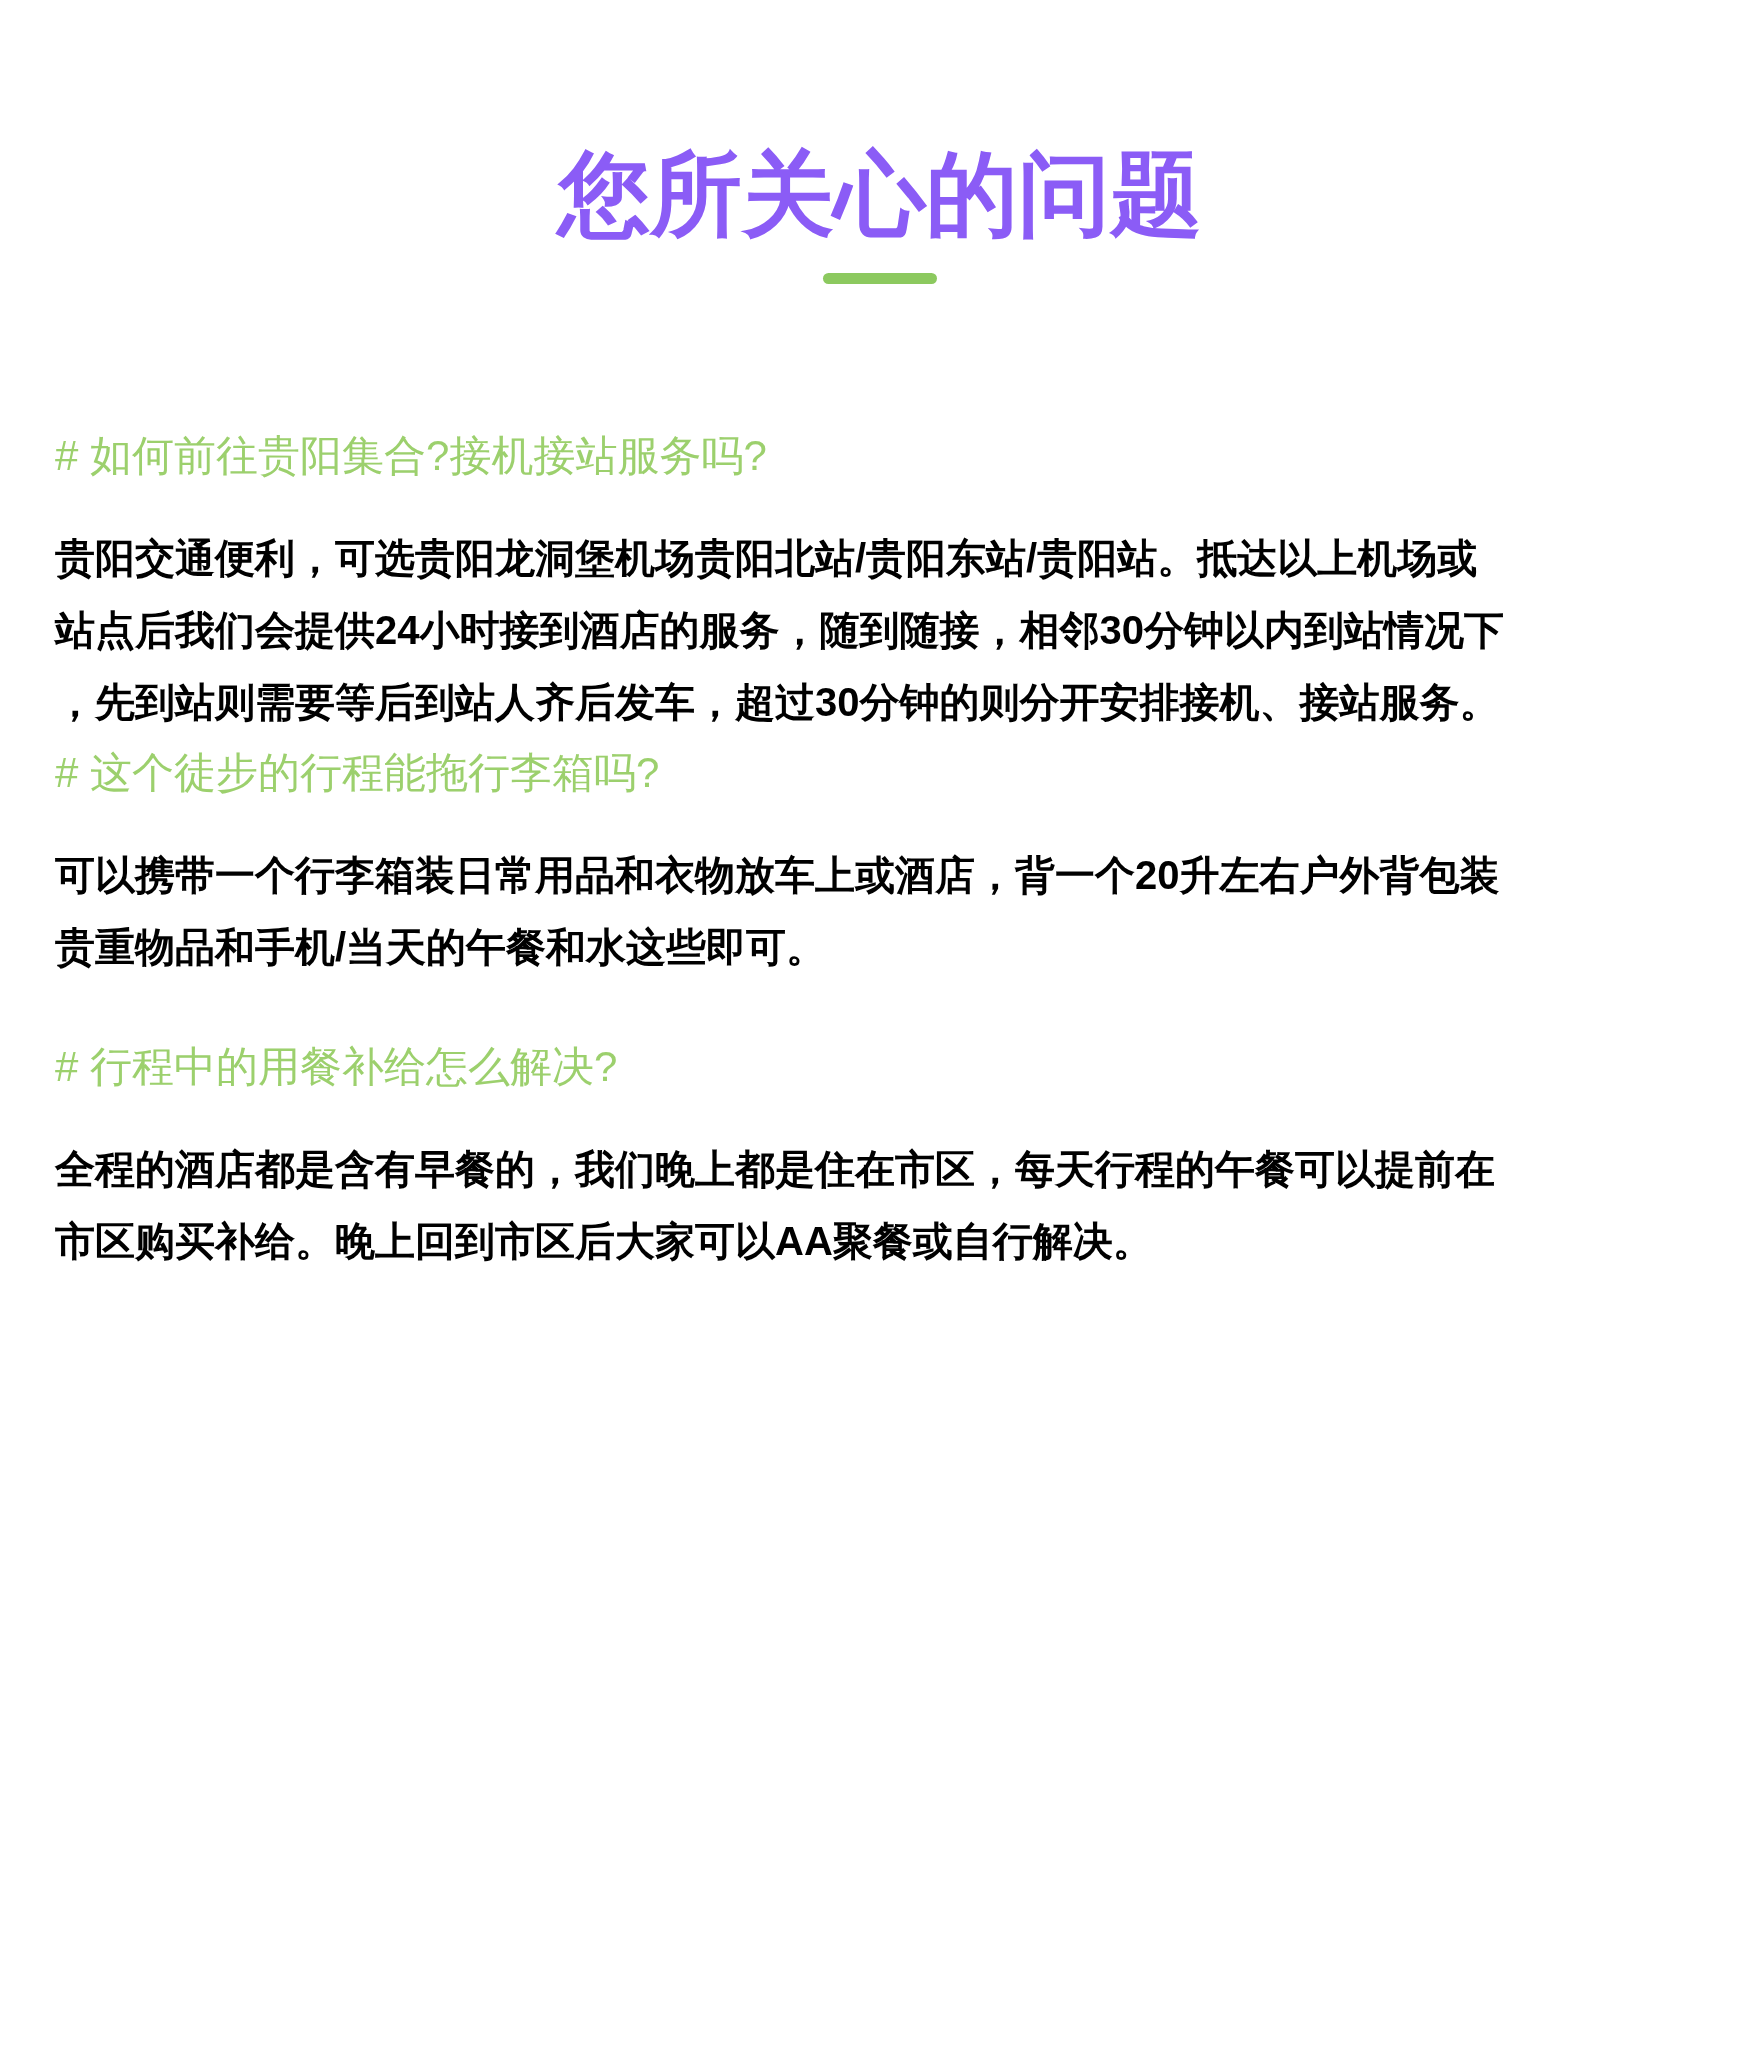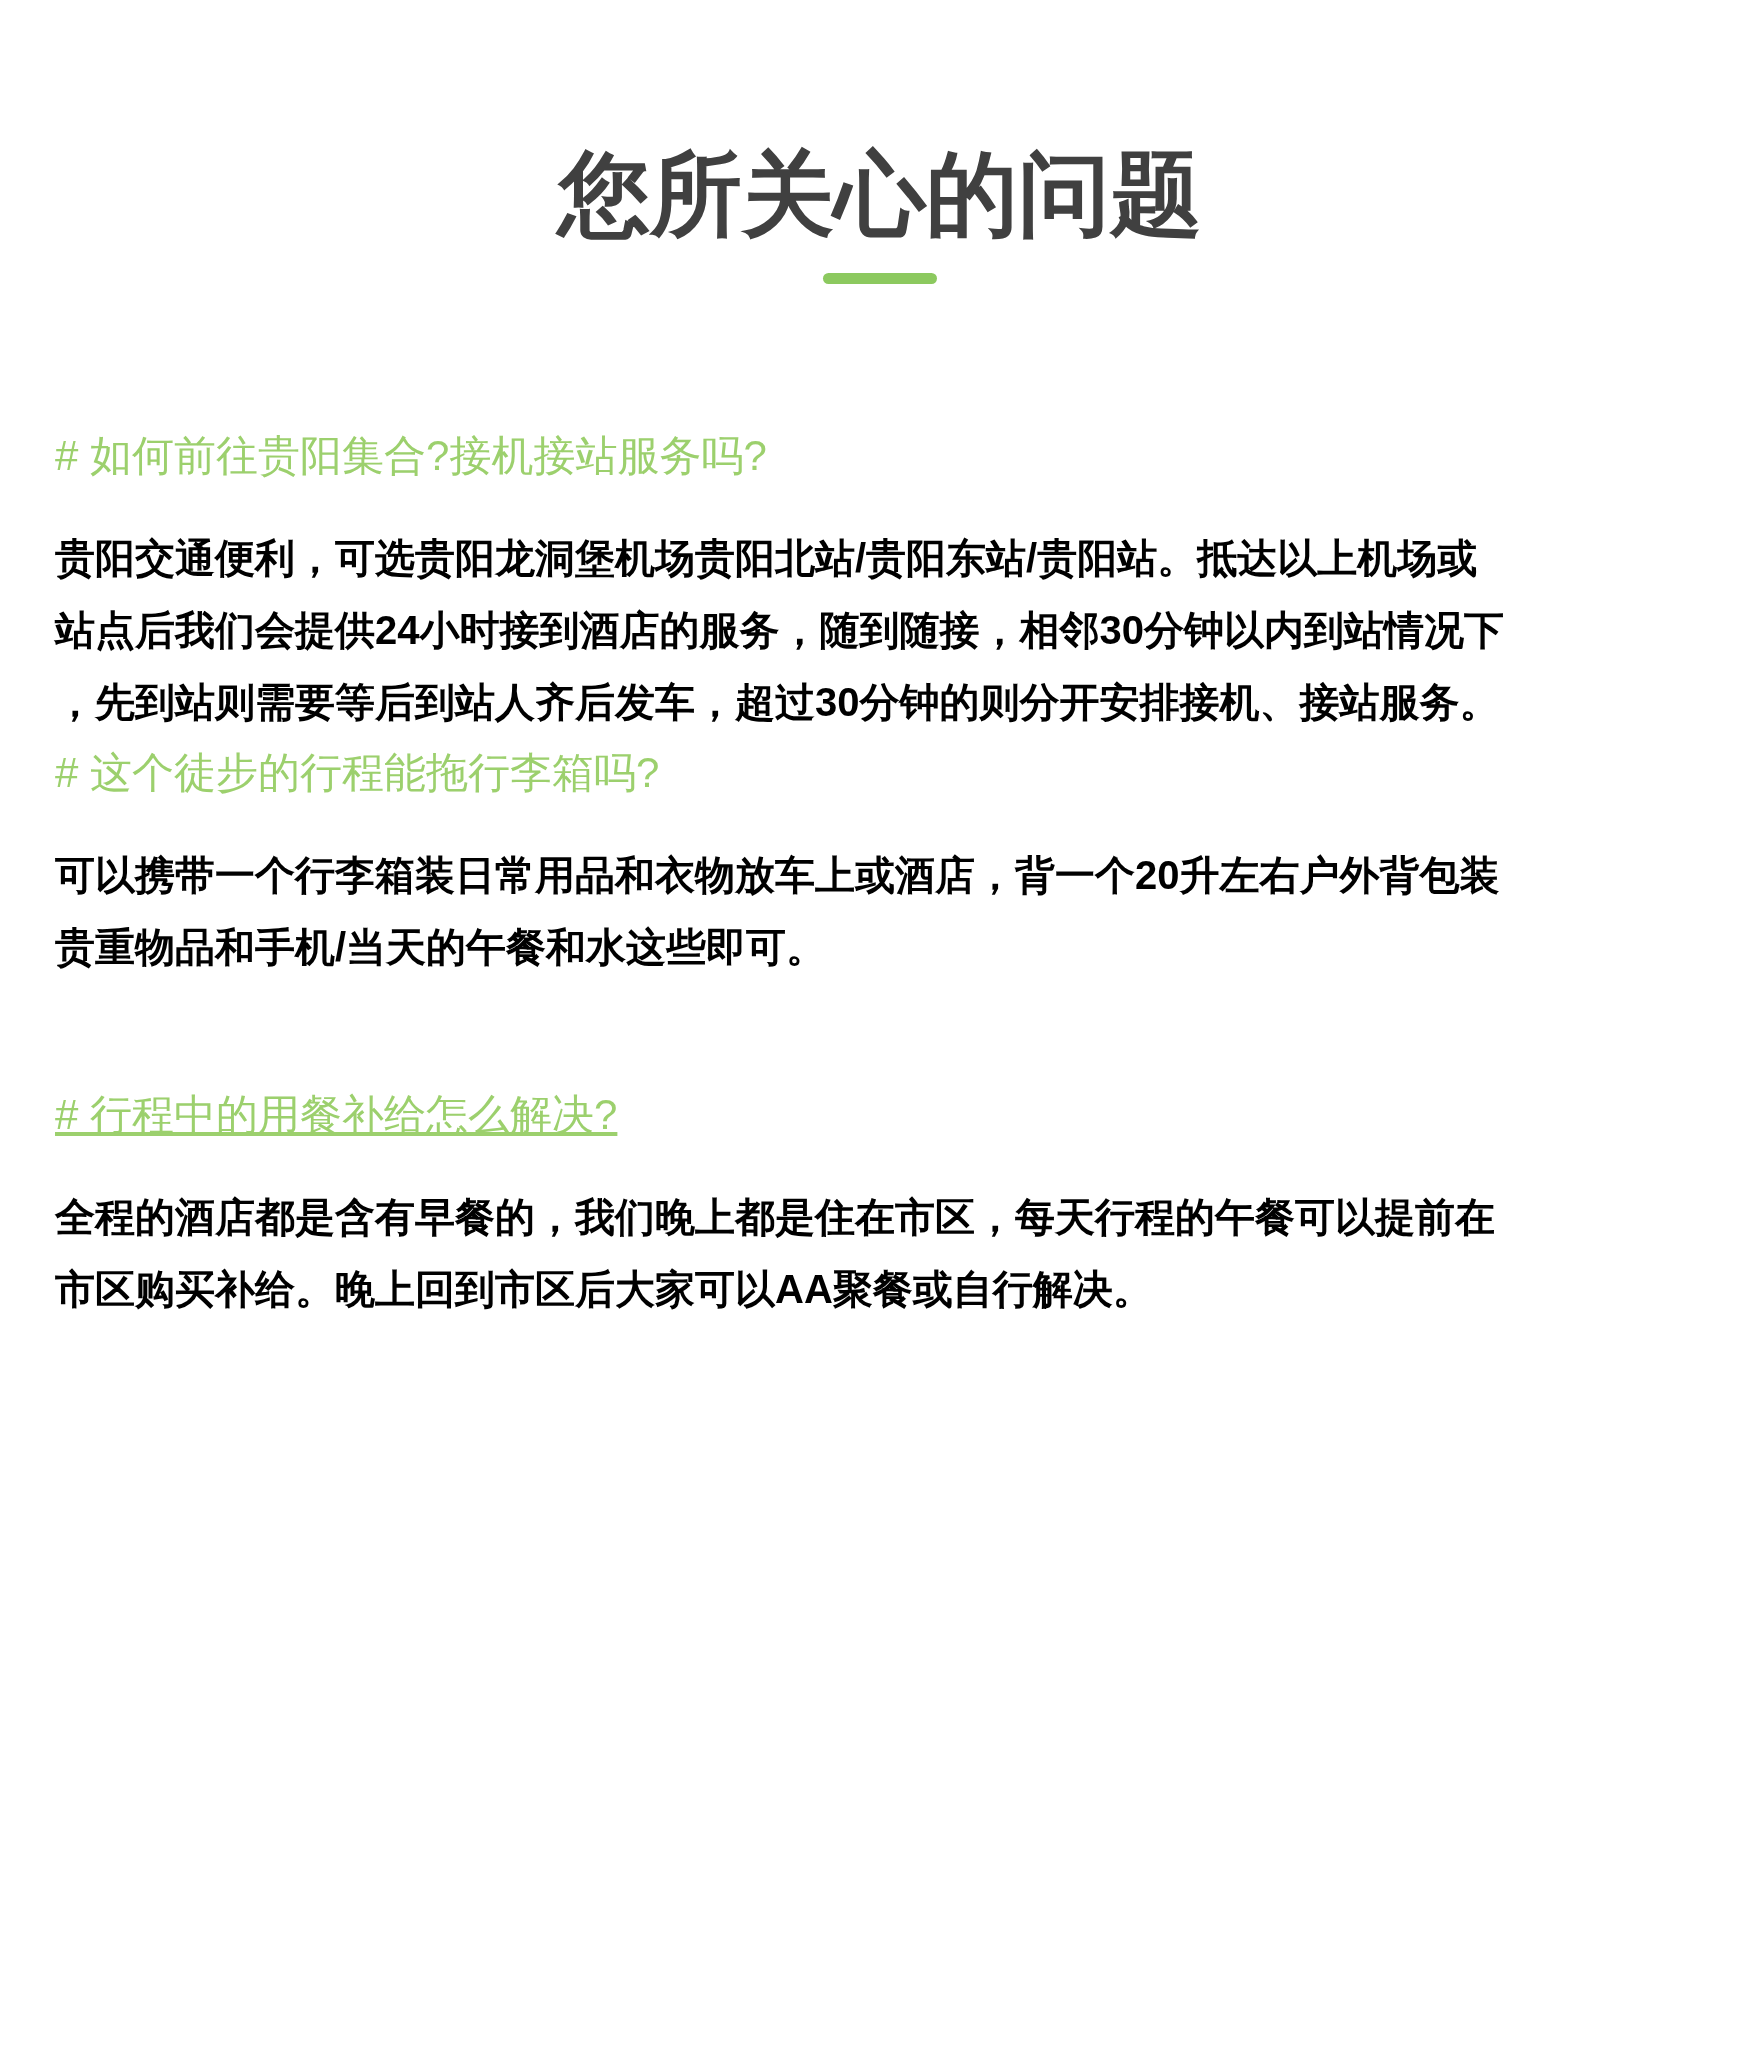--- a/index.html
+++ b/index.html
@@ -18,40 +18,40 @@
     padding: 0 55px;
     box-sizing: border-box;
     width: 1760px;
   }
   .title {
     margin: 148px 0 0 0;
     font-size: 92px;
     line-height: 1;
     font-weight: 700;
     text-align: center;
-    color: #404040;
+    color: #8b5cf6;
   }
   .divider {
     width: 114px;
     height: 11px;
     border-radius: 6.1px;
     background: var(--bar-color, #8cc95f);
     margin: 33px auto 0 auto;
   }
   .question {
     font-size: 42px;
     line-height: 70px;
     font-weight: 500;
     color: var(--question-color, #9cd06d);
     white-space: nowrap;
   }
   .q1 { margin-top: 137px; }
   .q2 { margin-top: 110px; }
   .q3 { }
-  .q4 { margin-top: 97px; text-decoration: underline; }
+  .q4 { margin-top: 49px; }
   .answer {
     margin-top: 31px;
     font-size: 40px;
     line-height: 72px;
     font-weight: 600;
     color: #000000;
   }
   .answer .line {
     white-space: nowrap;
   }

